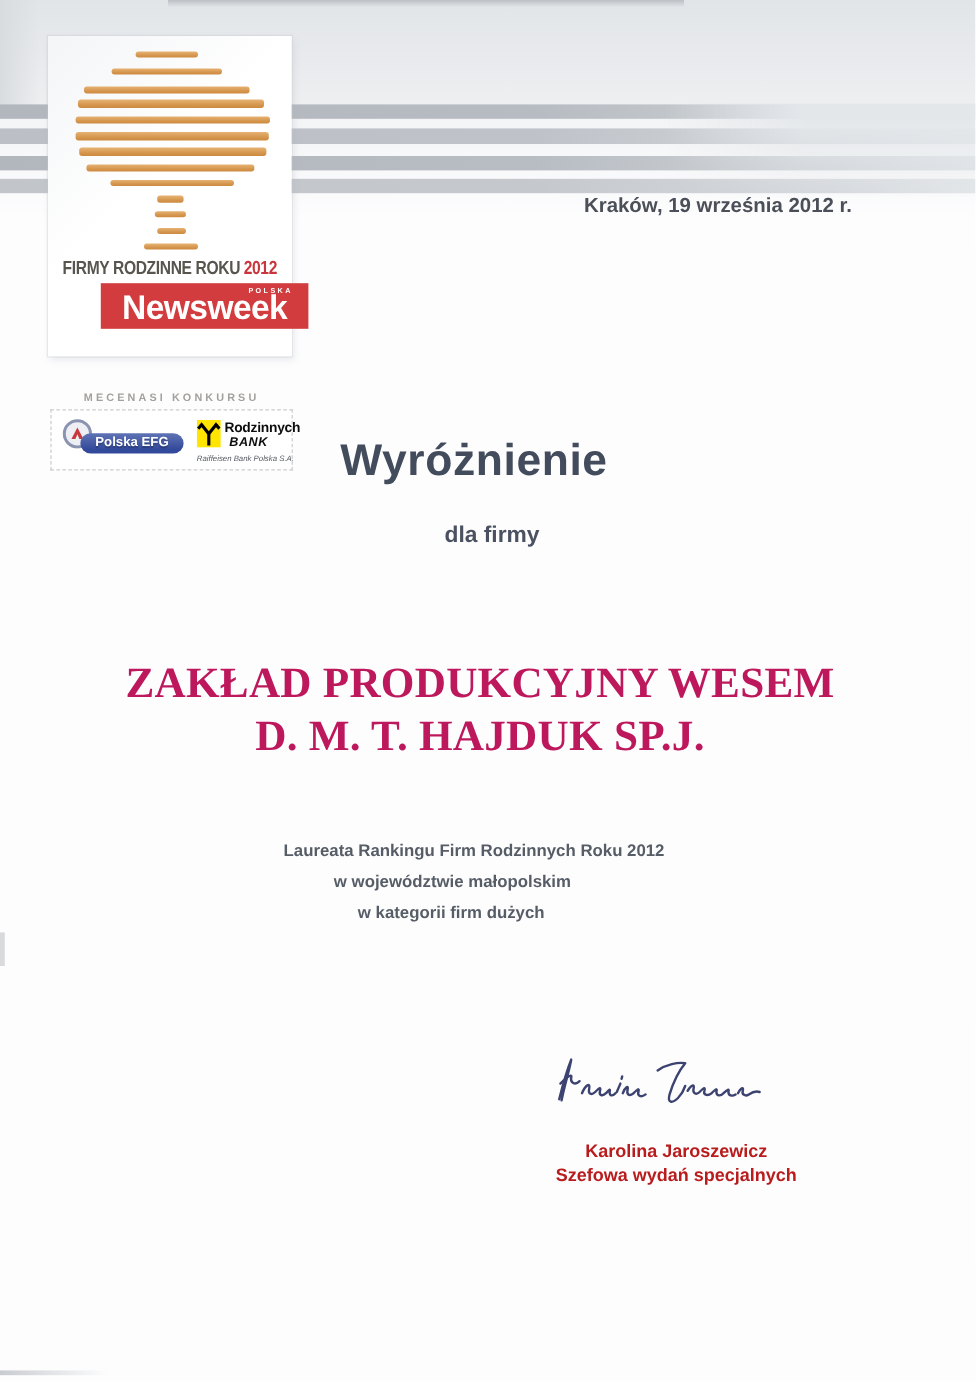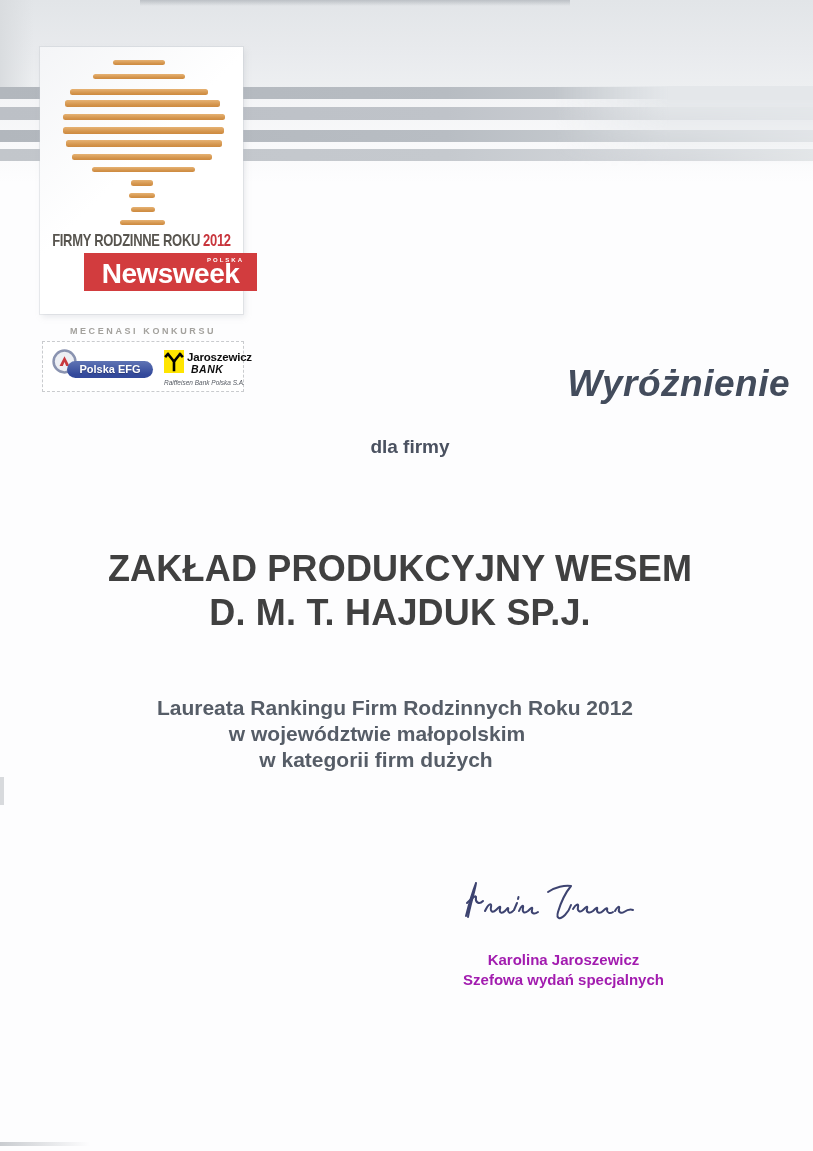--- a/index.html
+++ b/index.html
@@ -22,21 +22,21 @@
   .stripe-3{top:130px;height:12px;background:linear-gradient(90deg,#b2b7bd 0%,#b8bdc3 55%,#ced2d6 85%,#dfe2e5 100%);}
   .stripe-4{top:149px;height:12px;background:linear-gradient(90deg,#c2c6cb 0%,#c5c9ce 55%,#d6d9dd 85%,#e3e6e8 100%);}
   .right-haze{position:absolute;right:0;top:86px;width:260px;height:84px;
     background:linear-gradient(90deg,rgba(228,231,234,0),#e4e7ea 45%);
     -webkit-mask-image:linear-gradient(180deg,#000 15%,transparent 95%);
     mask-image:linear-gradient(180deg,#000 15%,transparent 95%);}
   .left-smudge{position:absolute;left:0;top:777px;width:4px;height:28px;background:#d8dadd;}
   .bottom-mark{position:absolute;left:0;top:1142px;width:90px;height:4px;
     background:linear-gradient(90deg,#c9ccd0,rgba(250,250,250,0));}
   
-  .logo-card{position:absolute;left:40px;top:47px;width:203px;height:267px;z-index:5;
+  .logo-card{position:absolute;left:40px;top:30px;width:203px;height:267px;z-index:5;
     background:linear-gradient(135deg,#f4f5f7 0%,#ffffff 45%);
     box-shadow:0 0 0 1px rgba(195,200,205,.35),2px 3px 6px rgba(170,176,182,.25);text-decoration:underline;}
   .tbar{position:absolute;border-radius:2.5px;
     background:linear-gradient(180deg,#e6b273 0%,#d3934a 70%,#cd8a40 100%);}
   .logo-title{position:absolute;left:0;top:184px;width:203px;text-align:center;
     font-size:13px;font-weight:bold;letter-spacing:-.3px;white-space:nowrap;
     color:#58554f;transform:scaleY(1.22);transform-origin:center top;}
   .logo-title .year{color:#c8353c;margin-left:3px;}
   .newsweek-box{position:absolute;left:20px;top:206px;width:173px;height:38px;background:#d23c3e;margin-left:24px;}
   .nw-word{display:block;color:#ffffff;font-weight:bold;font-size:28px;line-height:41px;
@@ -53,51 +53,52 @@
     background:linear-gradient(180deg,#5f74b4 0%,#33499b 80%);
     color:#fff;font-size:11px;font-weight:bold;text-align:center;line-height:17px;
     text-shadow:0 1px 1px rgba(0,0,0,.25);}
   .rf-emblem{position:absolute;left:121px;top:8px;width:20px;height:23px;}
   .rf-name{position:absolute;left:144px;top:9px;font-size:11.5px;font-weight:bold;color:#0d0d0d;letter-spacing:-.2px;}
   .rf-bank{position:absolute;left:148px;top:21px;font-size:10.5px;font-weight:bold;font-style:italic;color:#0d0d0d;letter-spacing:.5px;}
   .rf-sub{position:absolute;left:121px;top:37px;width:78px;text-align:center;font-size:6.5px;font-style:italic;color:#565b63;white-space:nowrap;}
   
   .date-line{position:absolute;left:0;top:162px;width:710px;text-align:right;
     font-size:17px;font-weight:bold;color:#4a4f58;z-index:6;}
-  .award-title{position:absolute;left:0;top:363px;width:790px;text-align:right;
-    font-size:37px;font-weight:bold;letter-spacing:.5px;color:#434c5c;font-style:italic;}
+  .award-title{position:absolute;left:0;top:363px;width:790px;text-align:center;
+    font-size:37px;font-weight:bold;letter-spacing:.5px;color:#434c5c;}
   .award-subtitle{position:absolute;left:0;top:436px;width:796px;text-align:center;
     font-size:19px;font-weight:bold;color:#4a5160;margin-left:12px;}
   .company{position:absolute;left:0;top:547px;width:800px;text-align:center;
-    font-size:36px;font-weight:bold;line-height:44px;letter-spacing:.2px;color:#404040;}
+    font-size:36px;font-weight:bold;line-height:44px;letter-spacing:.2px;color:#be185d;font-family:Liberation Serif, serif;}
   .citation{position:absolute;left:0;top:695px;width:790px;text-align:center;
-    font-size:21px;font-weight:bold;line-height:26px;color:#565d67;}
+    font-size:14px;font-weight:bold;line-height:26px;color:#565d67;}
   .cit-l2{margin-right:36px;}
   .cit-l3{margin-right:70px;margin-left:32px;}
   .signature-wrap{position:absolute;left:452px;top:870px;width:195px;height:66px;}
   .sign-block{position:absolute;left:420px;top:950px;width:287px;text-align:center;
-    font-size:15px;font-weight:bold;line-height:19.5px;color:#a21caf;}
+    font-size:15px;font-weight:bold;line-height:19.5px;color:#b91c1c;}
 </style>
 </head>
 <body>
 
 <div class="page">
 
   <div class="top-band"></div>
   <div class="top-smear"></div>
   <div class="corner-smudge"></div>
   <div class="mid-band"></div>
   <div class="stripe stripe-1"></div>
   <div class="stripe stripe-2"></div>
   <div class="stripe stripe-3"></div>
   <div class="stripe stripe-4"></div>
   <div class="right-haze"></div>
   <div class="left-smudge"></div>
   <div class="bottom-mark"></div>
 
+  <div class="date-line">Kraków, 19 września 2012 r.</div>
 
   <div class="logo-card">
     <div>
       <div class="tbar" style="left:73px;top:13px;width:52px;height:5px"></div>
       <div class="tbar" style="left:53px;top:27px;width:92px;height:5px"></div>
       <div class="tbar" style="left:30px;top:42px;width:138px;height:6px"></div>
       <div class="tbar" style="left:25px;top:53px;width:155px;height:7px"></div>
       <div class="tbar" style="left:23px;top:67px;width:162px;height:6px"></div>
       <div class="tbar" style="left:23px;top:80px;width:161px;height:7px"></div>
       <div class="tbar" style="left:26px;top:93px;width:156px;height:7px"></div>
@@ -121,21 +122,21 @@
   <div class="sponsor-box">
     <svg class="polbank-emblem" viewBox="0 0 24 24">
       <circle cx="12" cy="12" r="10.5" fill="#edeff4" stroke="#8a93b0" stroke-width="2.4"></circle>
       <path d="M7.2 16.2 L12 7 L16.8 16.2 L13.6 16.2 L12 12.4 L10.4 16.2 Z" fill="#c8393f"></path>
     </svg>
     <div class="polbank-pill">Polska EFG</div>
     <svg class="rf-emblem" viewBox="0 0 20 23">
       <rect width="20" height="23" fill="#ffe500"></rect>
       <path d="M4 4 L10 11.5 M16 4 L10 11.5 M10 11.5 L10 20 M4 4 L2 6.2 M16 4 L18 6.2" stroke="#000" stroke-width="2.6" fill="none" stroke-linecap="square"></path>
     </svg>
-    <div class="rf-name">Jaroszewicz</div>
+    <div class="rf-name">Rodzinnych</div>
     <div class="rf-bank">BANK</div>
     <div class="rf-sub">Raiffeisen Bank Polska S.A.</div>
   </div>
 
   <div class="award-title">Wyróżnienie</div>
   <div class="award-subtitle">dla firmy</div>
 
   <div class="company">
     <div>ZAKŁAD PRODUKCYJNY WESEM</div>
     <div>D. M. T. HAJDUK SP.J.</div>

